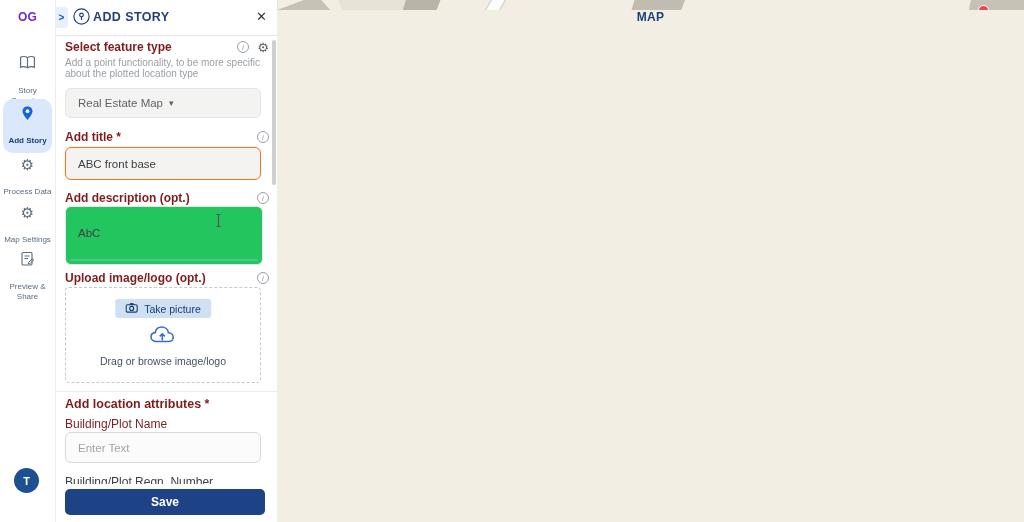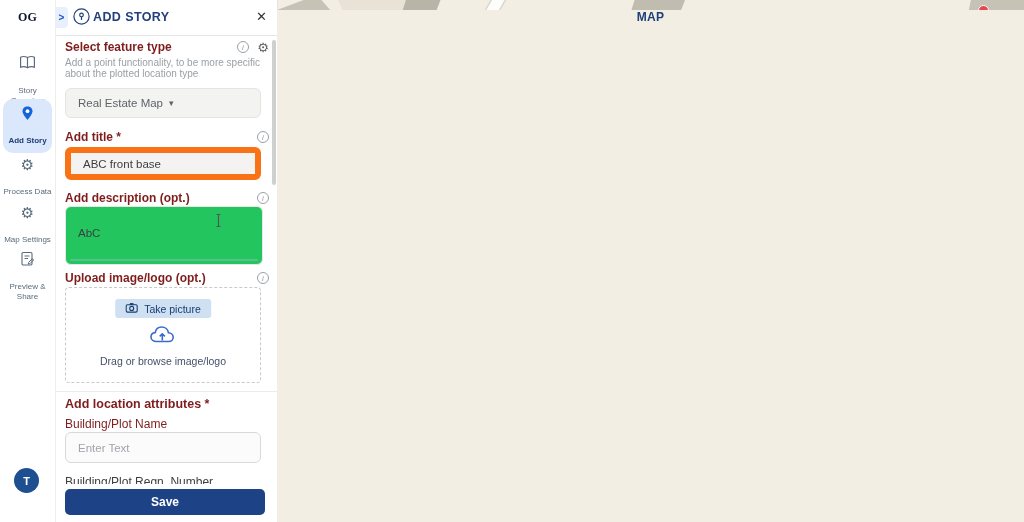--- a/index.html
+++ b/index.html
@@ -2,21 +2,21 @@
 <html><head>
 <meta charset="utf-8">
 <style>
   html,body{margin:0;padding:0;background:#fff;font-family:"Liberation Sans",sans-serif;}
   .app{position:relative;width:1024px;height:522px;overflow:hidden;background:#fff;}
 
   
   .sidebar{position:absolute;left:0;top:0;width:55px;height:522px;background:#fff;border-right:1px solid #ededed;z-index:40;}
   .logo{position:absolute;top:10px;left:0;width:55px;text-align:center;font-size:12px;font-weight:800;letter-spacing:.2px;}
   .logo .map{color:#1d3f77;}
-  .logo .og{color:#0f172a;font-family:Liberation Serif, serif;}
+  .logo .og{color:#6d28d9;}
   .nav-item{position:absolute;left:3px;width:49px;text-align:center;color:#5b6b7c;cursor:pointer;}
   .nav-item .ic{display:block;height:18px;line-height:18px;font-size:15px;color:#5b6b7c;font-family:"DejaVu Sans",sans-serif;}
   .nav-item .lbl{display:block;margin-top:13px;font-size:8px;line-height:1.2;color:#5b6b7c;}
   .nav-item.active{background:#dbe7fb;border-radius:10px;padding:6px 0 7px;}
   .nav-item.active .lbl{color:#1c3e77;font-weight:700;}
   .avatar{position:absolute;left:14px;top:468px;width:25px;height:25px;border-radius:50%;background:#1d4f91;color:#fff;font-size:11px;font-weight:700;display:flex;align-items:center;justify-content:center;}
 
   
   .panel{position:absolute;left:55px;top:0;width:222px;height:522px;background:#fff;border-right:1px solid #e3e3e3;z-index:30;}
   .panel-header{position:absolute;left:0;top:0;width:100%;height:35px;border-bottom:1px solid #e6e6e6;background:#fff;}
@@ -27,21 +27,21 @@
 
   .grp-label{position:absolute;left:10px;font-size:12px;font-weight:700;color:#7f1d1d;}
   .grp-label.normal{font-weight:400;}
   .help{position:absolute;left:10px;right:10px;font-size:10px;color:#9aa0a6;}
   .info-i{position:absolute;width:12px;height:12px;border:1px solid #9aa0a6;border-radius:50%;color:#9aa0a6;font-size:8px;display:flex;align-items:center;justify-content:center;font-style:italic;box-sizing:border-box;}
   .gear{position:absolute;right:8px;top:40px;font-size:13px;color:#5f6368;font-family:"DejaVu Sans",sans-serif;cursor:pointer;}
 
   .select-box{position:absolute;left:10px;top:88px;width:196px;height:30px;background:#f3f3f1;border:1px solid #e4e4e2;border-radius:6px;display:flex;align-items:center;padding-left:12px;box-sizing:border-box;font-size:11.5px;color:#5f6368;cursor:pointer;}
   .select-box .caret{margin-left:6px;font-size:9px;color:#5f6368;font-family:"DejaVu Sans",sans-serif;}
 
-  .text-input{position:absolute;left:10px;width:196px;background:#f4f3f1;border:6px solid #f97316;border-radius:6px;font-size:11.5px;color:#3c4043;padding:0 12px;box-sizing:border-box;font-family:"Liberation Sans",sans-serif;}
+  .text-input{position:absolute;left:10px;width:196px;background:#f4f3f1;border:1px solid #f97316;border-radius:6px;font-size:11.5px;color:#3c4043;padding:0 12px;box-sizing:border-box;font-family:"Liberation Sans",sans-serif;}
   .desc-box{position:absolute;left:10px;top:206px;width:196px;height:57px;background:#22c55e;border:1px solid #e7e6e4;border-radius:6px;}
   .desc-text{position:absolute;left:12px;top:20px;font-size:11.5px;color:#3c4043;}
   .green-line{position:absolute;left:4px;right:4px;bottom:3px;height:2px;background:#58c08b;border-radius:2px;}
   .ibeam{position:absolute;left:148px;top:6px;}
 
   .upload-box{position:absolute;left:10px;top:287px;width:196px;height:96px;border:1.5px dashed #c9c9c9;border-radius:4px;box-sizing:border-box;background:#fff;}
   .take-chip{position:absolute;left:50%;transform:translateX(-50%);top:11px;height:19px;background:#cfe0f3;border-radius:3px;display:flex;align-items:center;gap:6px;padding:0 10px;font-size:10.5px;color:#173c6e;cursor:pointer;white-space:nowrap;}
   .cloud{position:absolute;left:50%;transform:translateX(-50%);top:35px;cursor:pointer;}
   .drag-txt{position:absolute;left:0;right:0;top:67px;text-align:center;font-size:10.5px;color:#44506a;}
 

